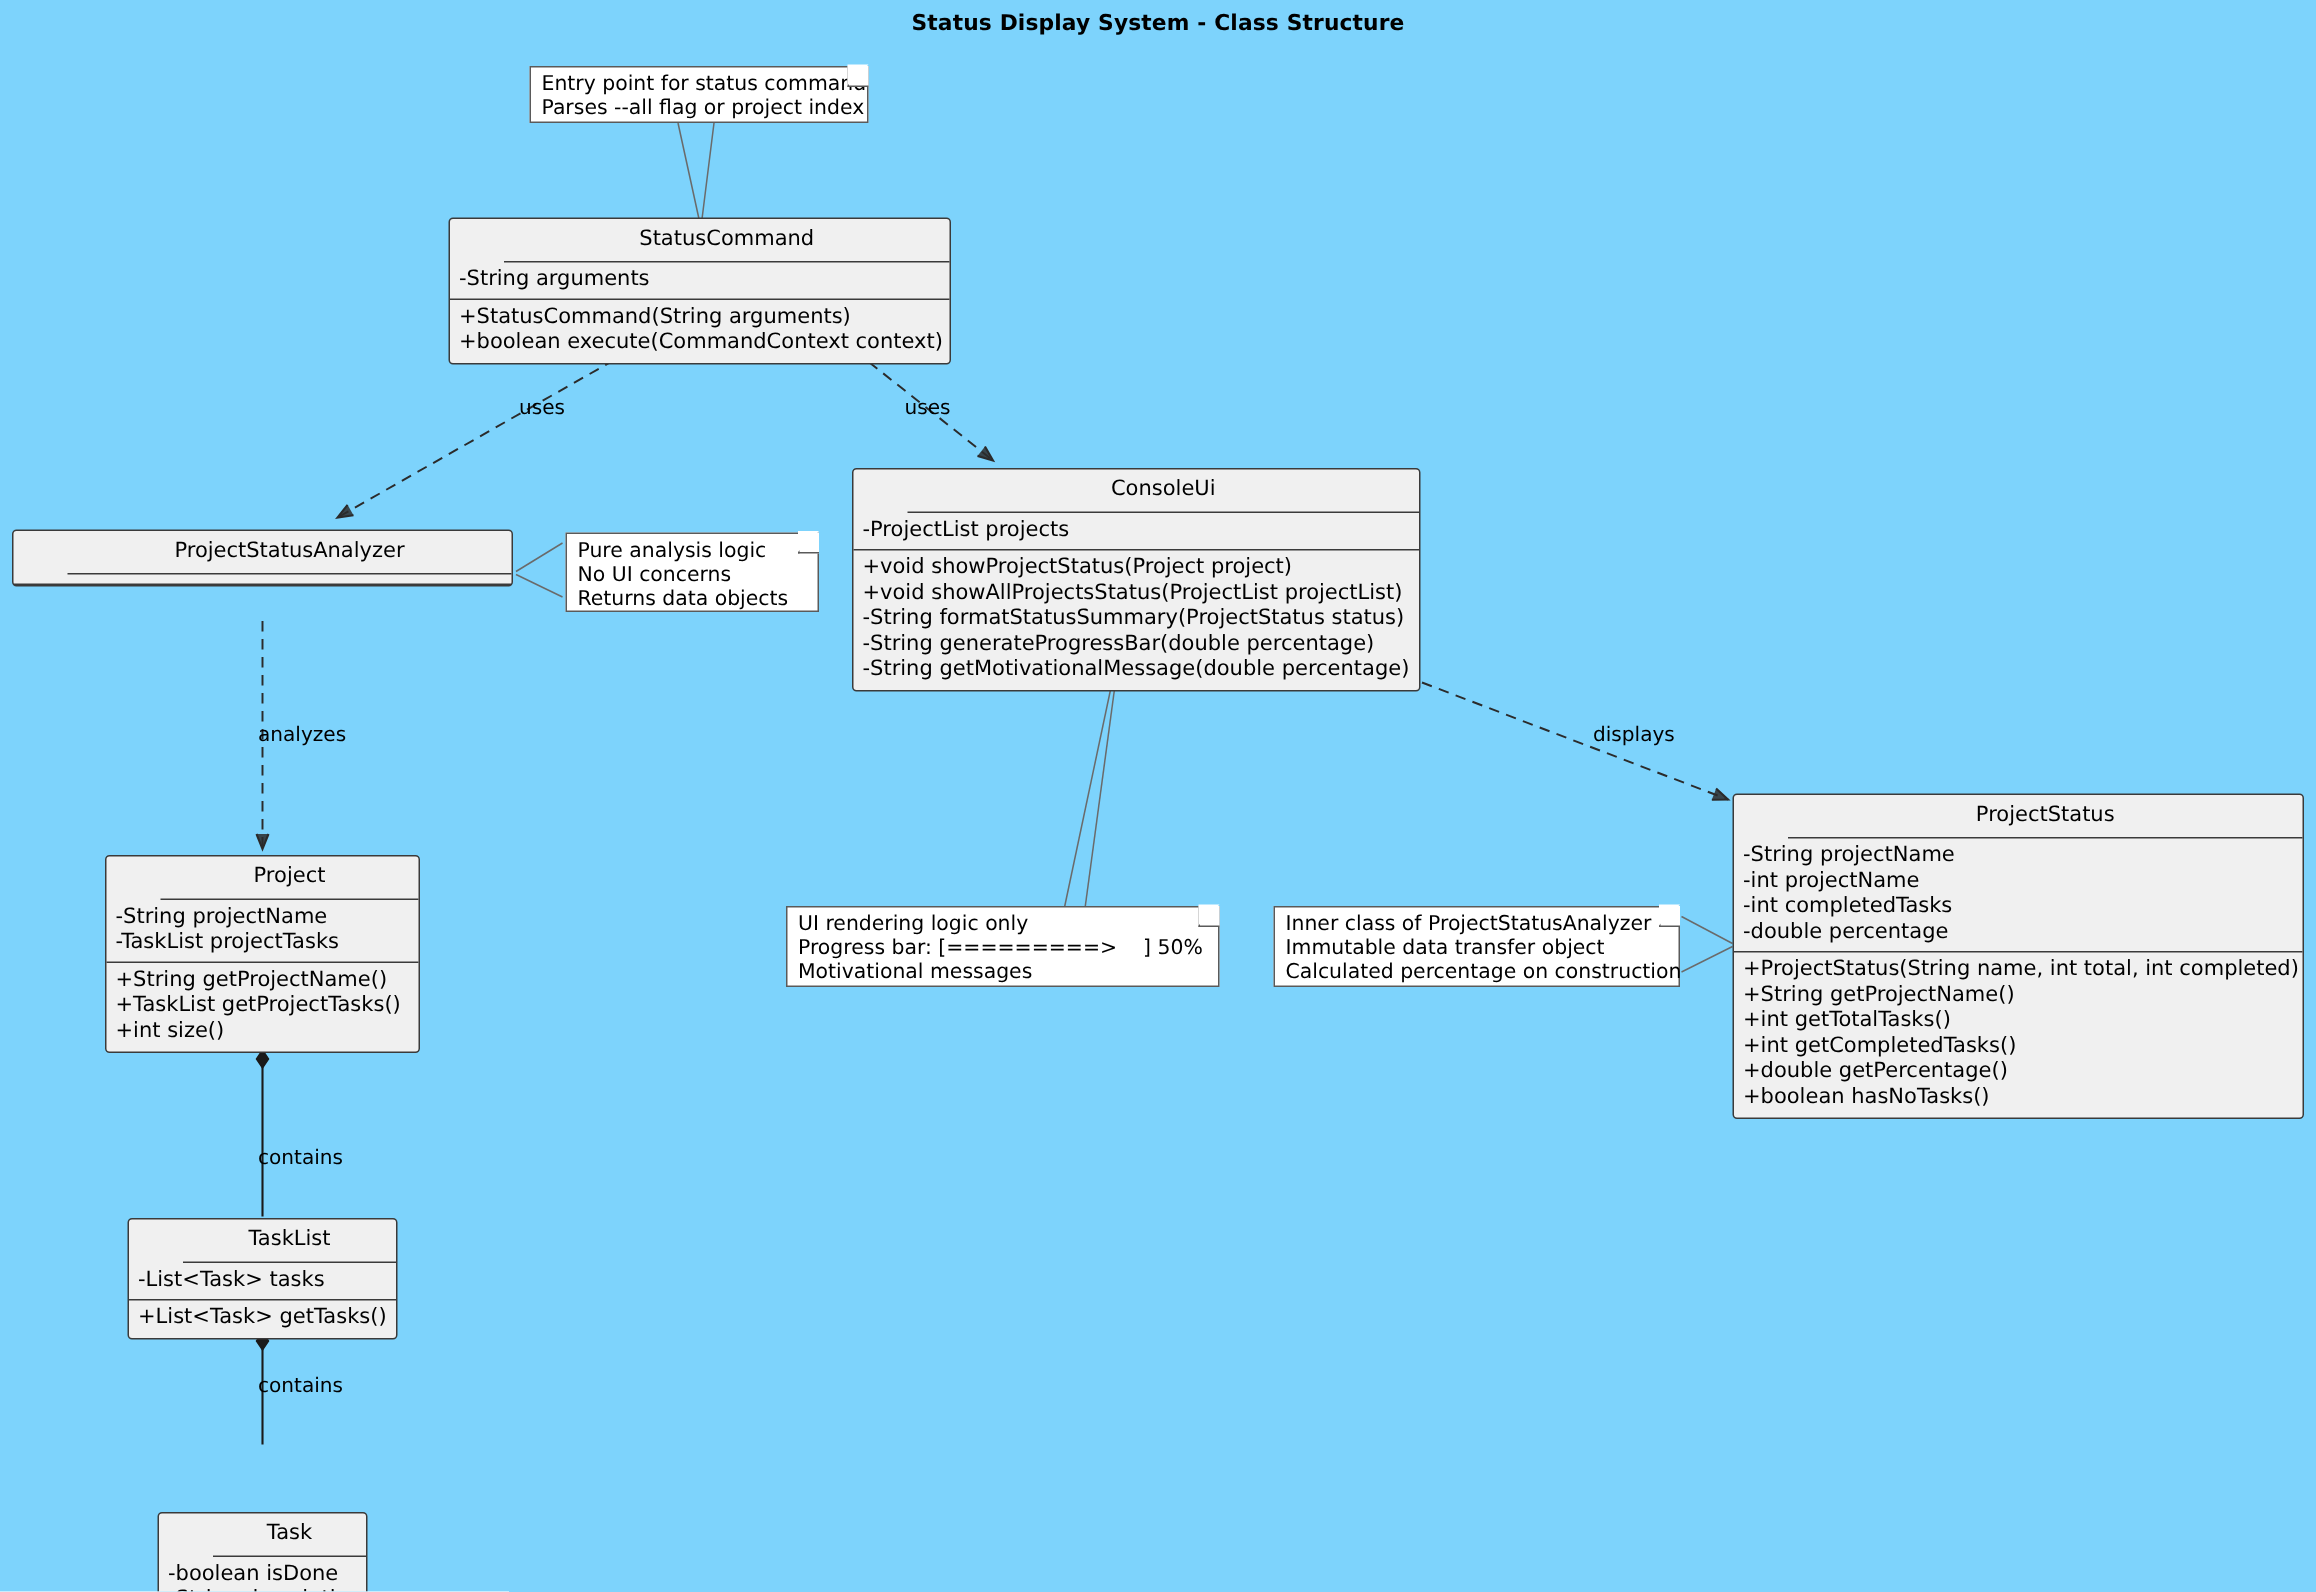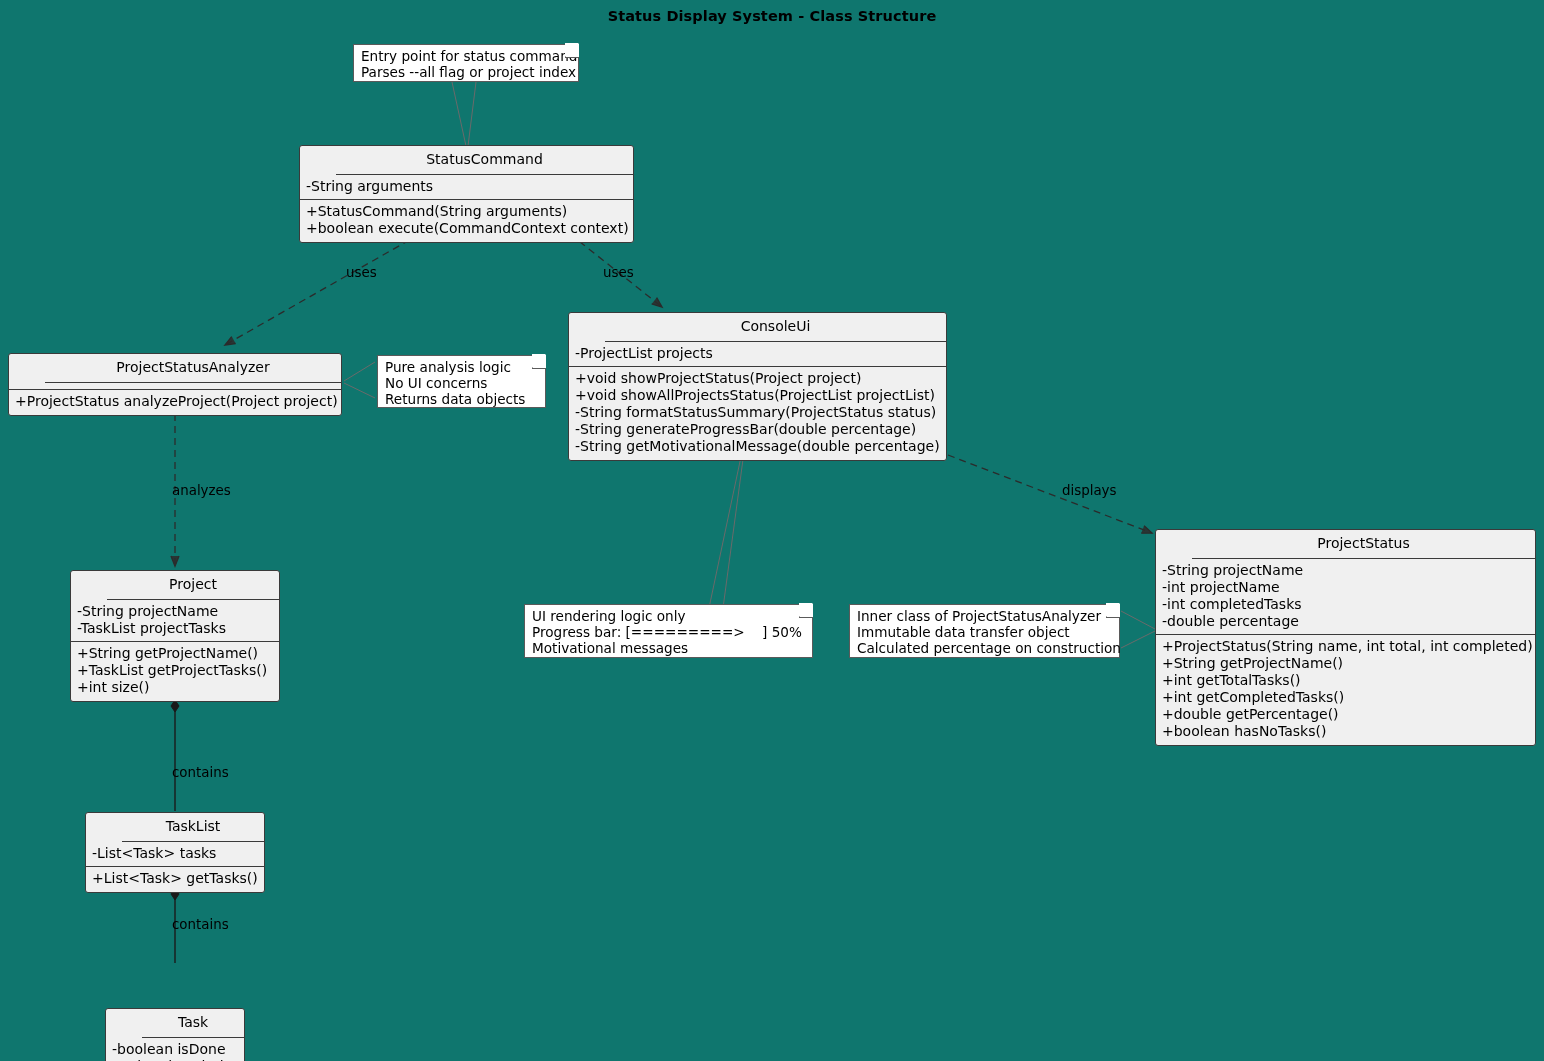--- a/index.html
+++ b/index.html
@@ -10,21 +10,21 @@
   }
   body {
     font-family: "DejaVu Sans", sans-serif;
     color: #000000;
   }
   #canvas {
     position: relative;
     width: 1544px;
     height: 1061px;
     overflow: hidden;
-    background: #0f766e;
+    background: #7dd3fc;
   }
   #edges {
     position: absolute;
     left: 0; top: 0;
     width: 1544px;
     height: 1061px;
     pointer-events: none;
   }
 
   .diagram-title {
@@ -194,23 +194,20 @@
       <div class="uml-member">+boolean execute(CommandContext context)</div>
     </div>
   </div>
 
   <div class="edge-label" style="left:346px; top:266px;">uses</div>
   <div class="edge-label" style="left:603px; top:266px;">uses</div>
 
   <div class="uml-class" style="left:8px; top:353px; width:334px;">
     <div class="uml-name">ProjectStatusAnalyzer</div>
     <div class="uml-attrs empty"></div>
-    <div class="uml-ops">
-      <div class="uml-member">+ProjectStatus analyzeProject(Project project)</div>
-    </div>
   </div>
 
   <div class="uml-note" style="left:377px; top:355px; width:169px; height:53px;">
     <span class="fold"></span>
     <div class="note-line">Pure analysis logic</div>
     <div class="note-line">No UI concerns</div>
     <div class="note-line">Returns data objects</div>
   </div>
 
   <div class="uml-class" style="left:568px; top:312px; width:379px;">

